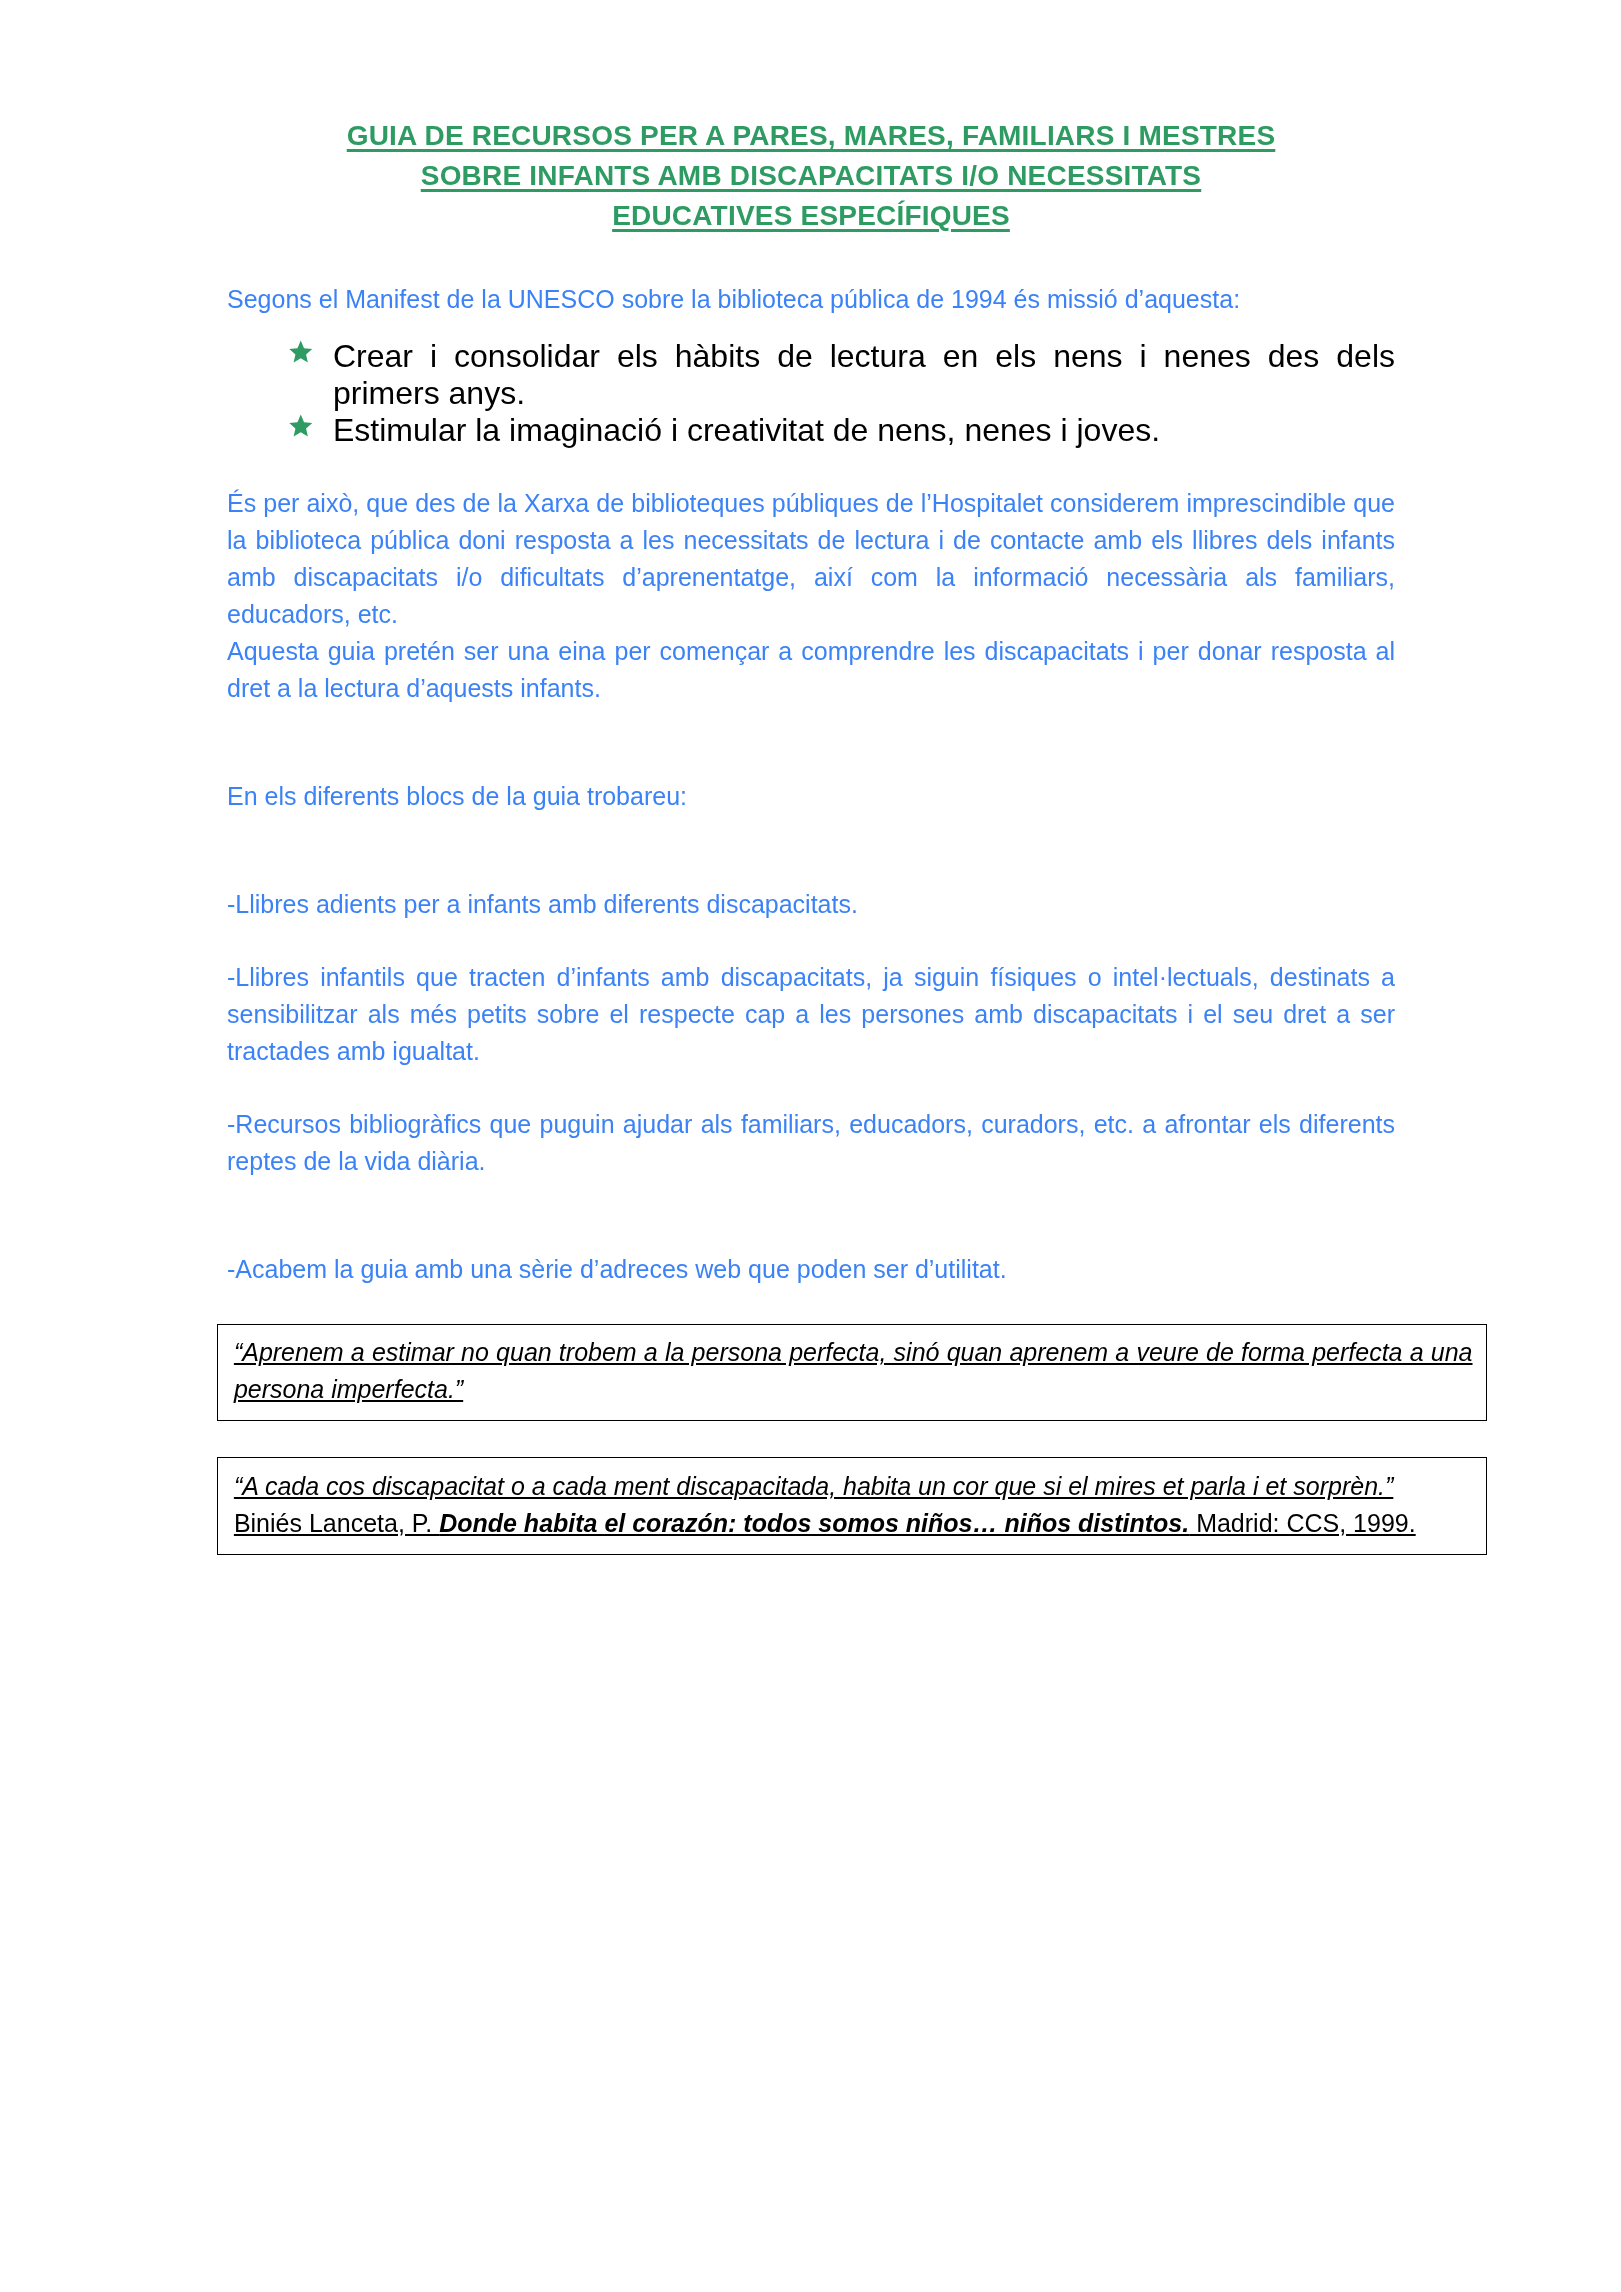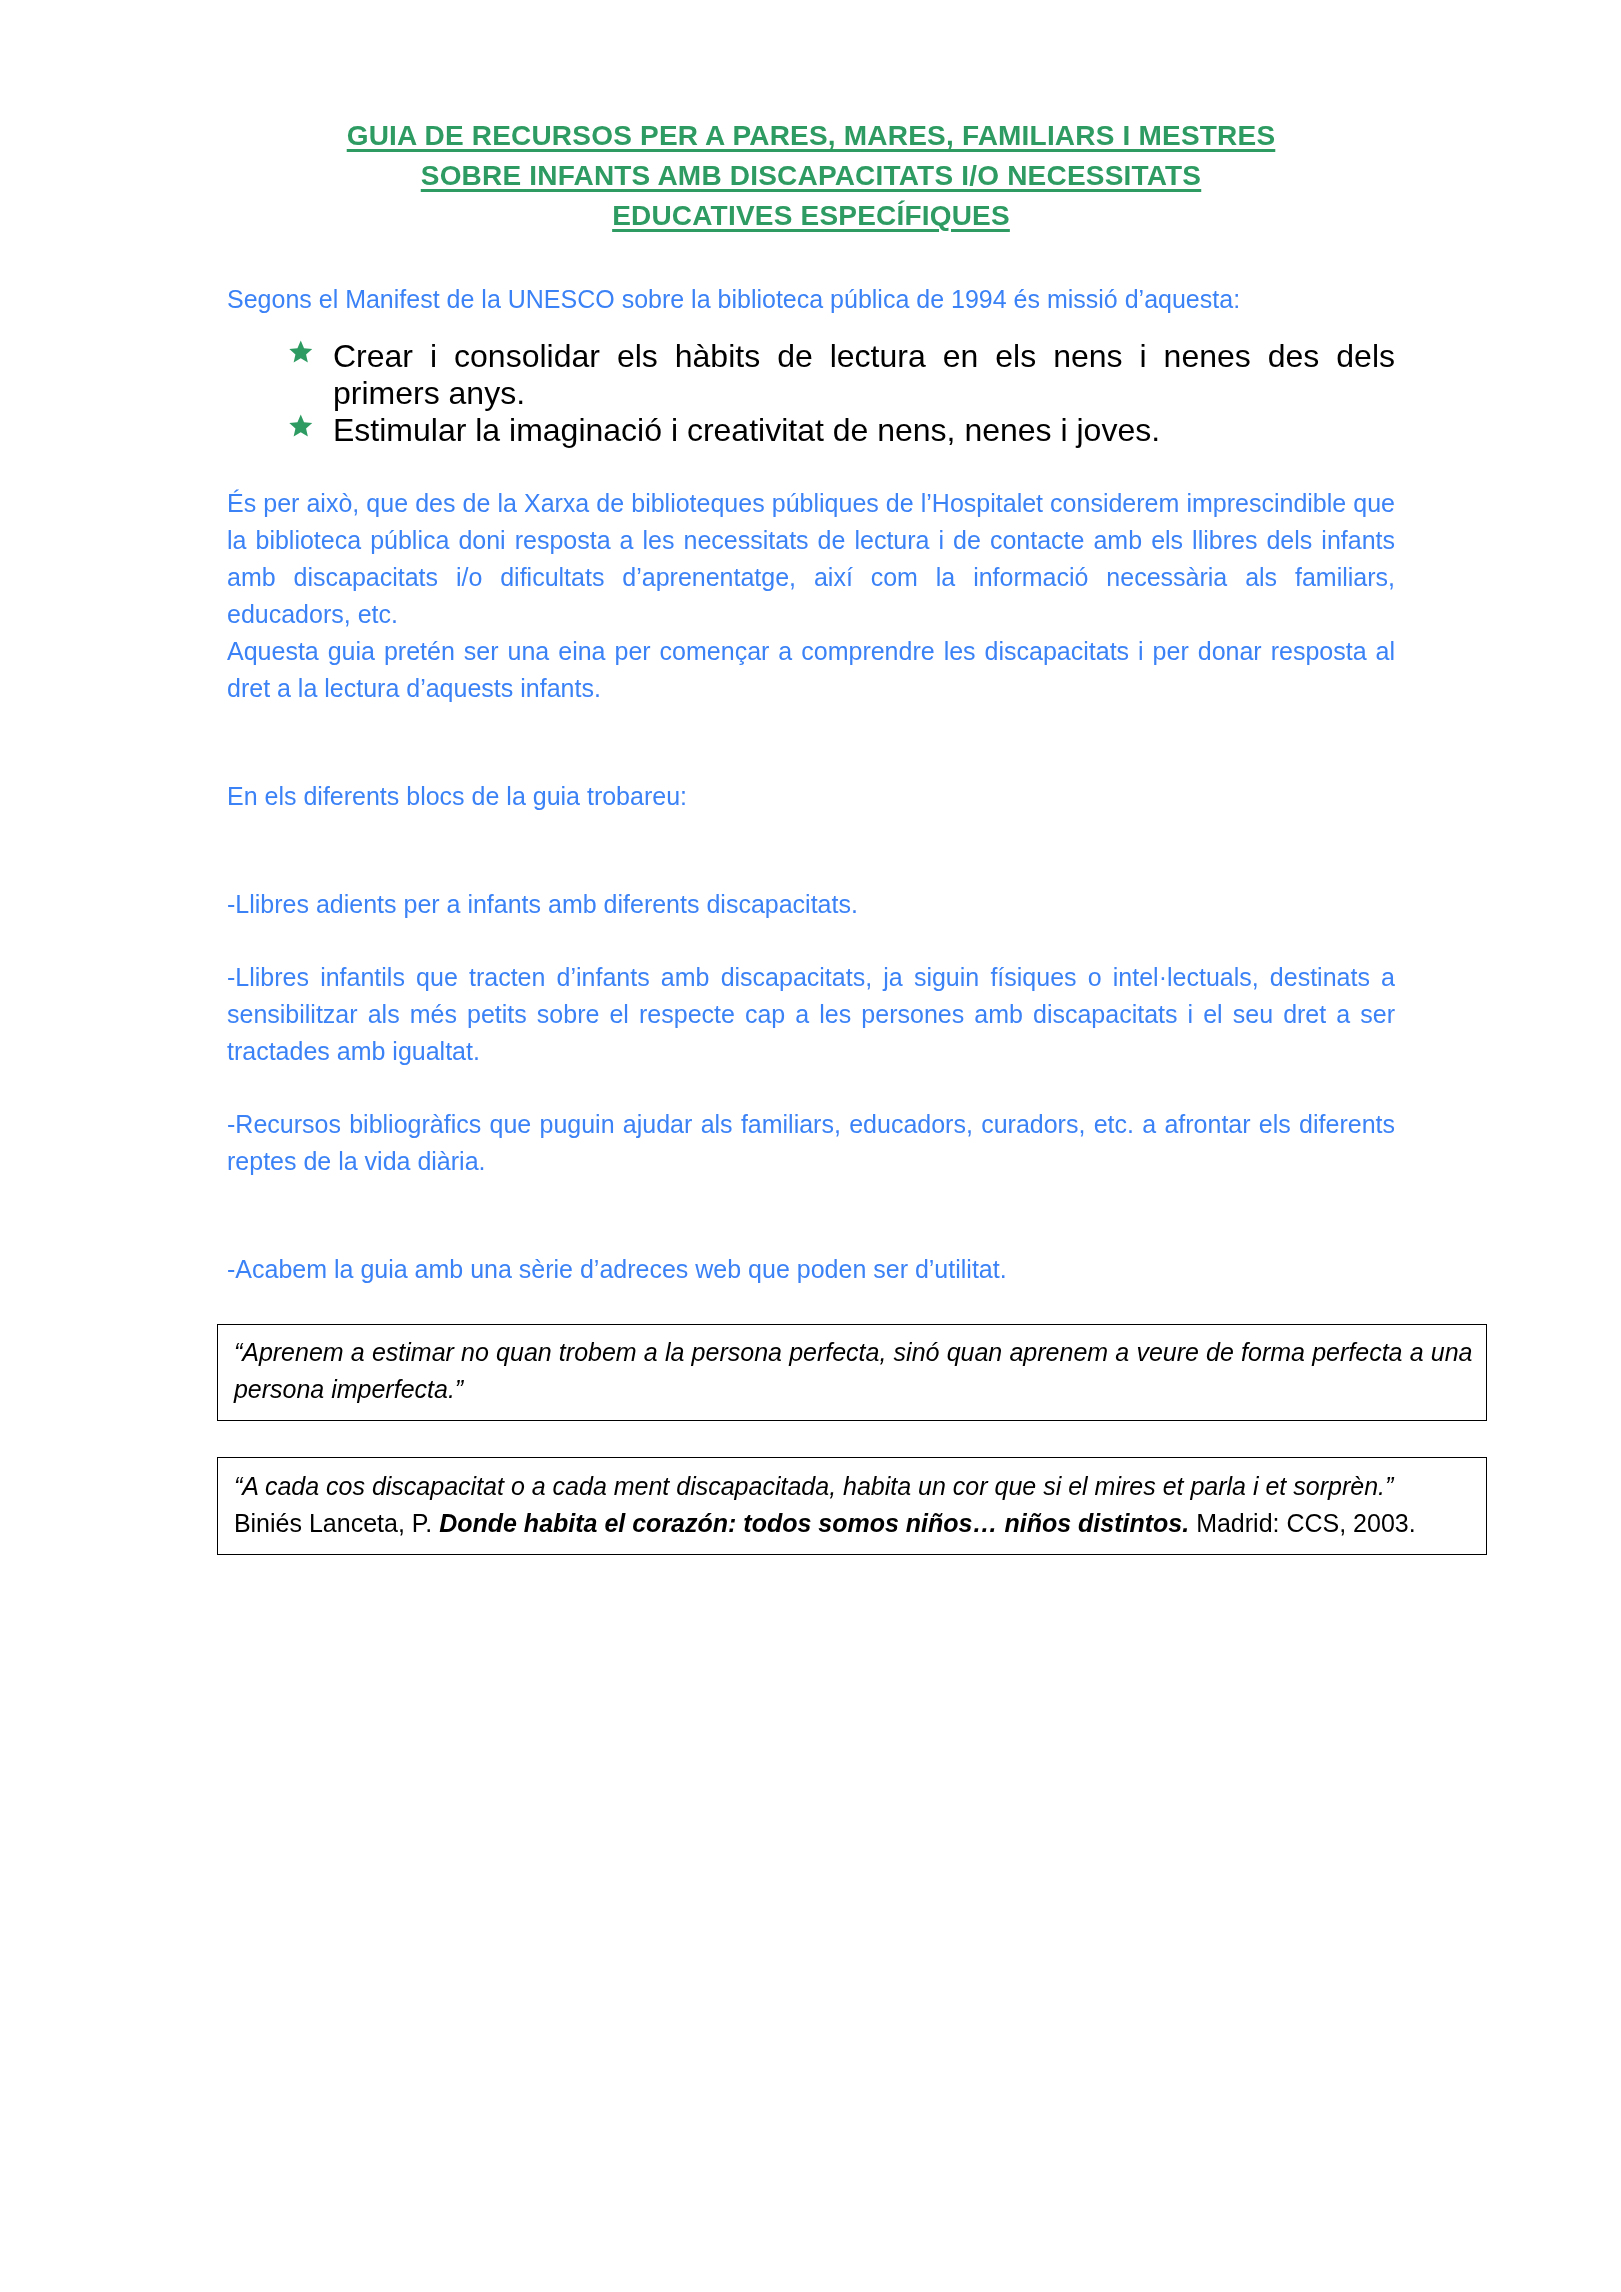--- a/index.html
+++ b/index.html
@@ -94,20 +94,21 @@
     border: 1.5px solid #000000;
     box-sizing: border-box;
     padding: 9.8px 13.7px 11.8px 15.7px;
     width: 1270px;
     margin-left: -9.8px;
   }
   .quote-line {
     font-size: 25px;
     line-height: 37px;
     color: #000000;
+    text-decoration: underline;
   }
   .quote-line.just { text-align: justify; }
   .q-italic { font-style: italic; }
   .q-upright { font-style: normal; }
   .q-bolditalic { font-style: italic; font-weight: bold; }
 </style>
 </head>
 <body>
 
 <div class="page">
@@ -173,19 +174,19 @@
 
     <div class="quote-box">
       <div class="quote-line just q-italic">“Aprenem a estimar no quan trobem a la persona perfecta, sinó quan aprenem a veure de forma perfecta a una persona imperfecta.”</div>
     </div>
 
     <div class="gap-md"></div>
 
     <div class="quote-box">
       <div class="quote-line just q-italic">“A  cada cos discapacitat o a cada ment discapacitada, habita un cor que si el mires et parla i et sorprèn.”</div>
       <div class="quote-line just">
-        <span class="q-upright">Biniés Lanceta, P. </span><span class="q-bolditalic">Donde habita el corazón: todos somos niños… niños distintos.</span><span class="q-upright"> Madrid: CCS, 2003.</span>
+        <span class="q-upright">Biniés Lanceta, P. </span><span class="q-bolditalic">Donde habita el corazón: todos somos niños… niños distintos.</span><span class="q-upright"> Madrid: CCS, 1999.</span>
       </div>
     </div>
 
   </div>
 </div>
 
 
 </body></html>

